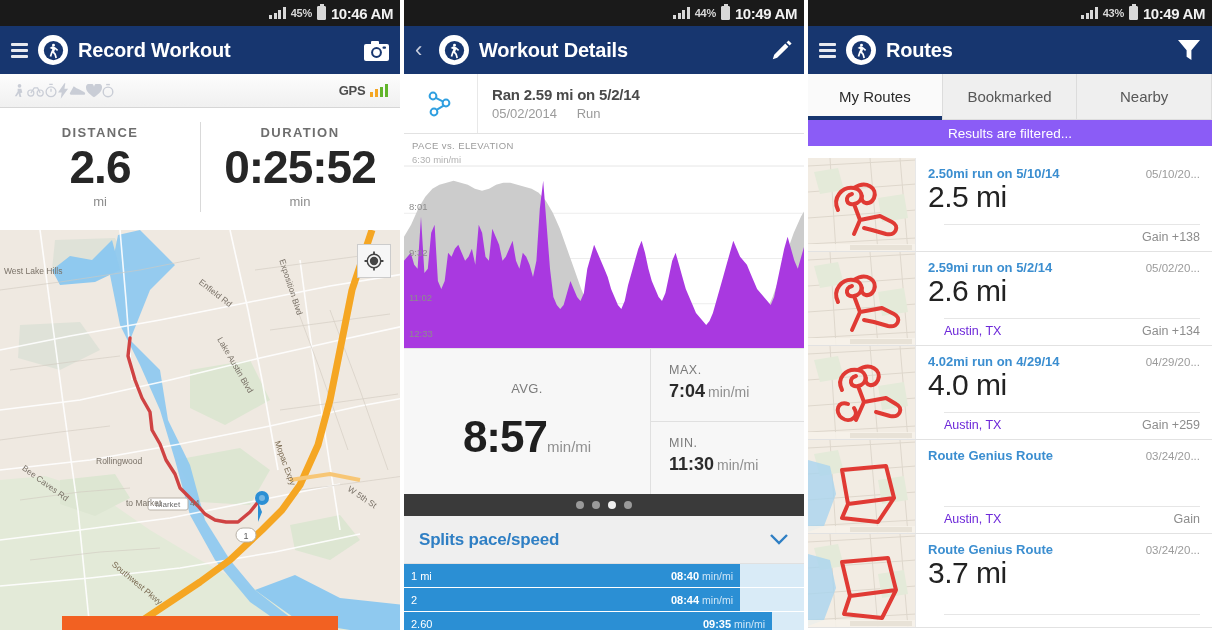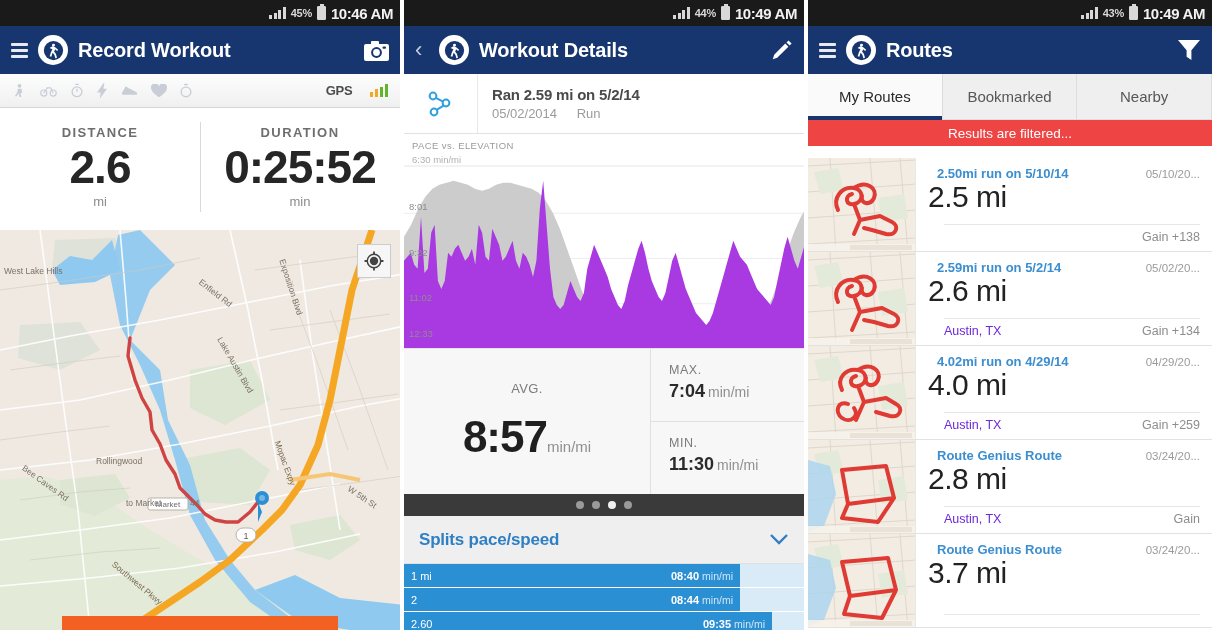--- a/index.html
+++ b/index.html
@@ -35,21 +35,21 @@
     display:flex; align-items:center; justify-content:center; }
   .logo svg { width:21px; height:21px; display:block; }
   .apptitle { color:#fff; font-size:20px; font-weight:bold; letter-spacing:-.2px;
     flex:1; white-space:nowrap; }
   .abicon { flex:none; color:#fff; display:flex; align-items:center; }
   .abicon svg { display:block; }
 
   
   .sportbar { height:34px; background:linear-gradient(#fdfdfd,#f0f0f0);
     border-bottom:1px solid #d6d6d6; display:flex; align-items:center;
-    padding:0 12px; gap:13px; }
+    padding:0 12px; }
   .sportbar .si { color:#c9cdd6; display:flex; align-items:center; }
   .sportbar .spacer { flex:1; }
   .gpslabel { font-size:13px; font-weight:bold; color:#4c4c4c; letter-spacing:-.2px; }
   .gpsbars { display:flex; align-items:flex-end; gap:1.5px; height:13px; margin-left:4px;}
   .gpsbars i { width:3.5px; display:block; }
   .gpsbars i:nth-child(1){height:5px;background:#f5a623}
   .gpsbars i:nth-child(2){height:8px;background:#f5a623}
   .gpsbars i:nth-child(3){height:10px;background:#62b52b}
   .gpsbars i:nth-child(4){height:13px;background:#62b52b}
 
@@ -127,30 +127,30 @@
   .splitval small { font-weight:normal; color:#cfe6f6; margin-left:3px; font-size:10.5px;}
 
   
   .tabs { height:46px; background:#f4f4f4; display:flex; border-bottom:1px solid #ddd; }
   .tab { flex:1; display:flex; align-items:center; justify-content:center;
     font-size:15px; color:#575757; position:relative; background:#efefef;
     border-right:1px solid #dcdcdc; }
   .tab.active { background:#fafafa; color:#2a2a2a; }
   .tab.active:after { content:""; position:absolute; left:0; right:0; bottom:-1px;
     height:4px; background:#17366f; }
-  .filterbar { height:26px; background:#ef4444; display:flex; align-items:center;
+  .filterbar { height:26px; background:#8b5cf6; display:flex; align-items:center;
     justify-content:center; }
   .filtertxt { color:#fff; font-size:13.5px; }
   .routelist { position:absolute; left:0; right:0; top:158px; bottom:0; overflow:hidden; }
   .routeitem { height:94px; display:flex; border-bottom:1px solid #e2e2e2;
     background:#fff; }
   .rthumb { width:108px; flex:none; position:relative; overflow:hidden;
     background:#efe9e1; border-right:1px solid #e8e8e8; }
   .rbody { flex:1; padding:8px 12px 0 12px; position:relative; }
-  .rtoprow { display:flex; align-items:baseline;margin-left:9px; }
+  .rtoprow { display:flex; align-items:baseline; }
   .rname { font-size:13px; color:#3b8ed0; font-weight:bold; flex:1;
     white-space:nowrap; overflow:hidden; }
   .rdate { font-size:11.5px; color:#9b9b9b; white-space:nowrap; }
   .rdist { font-size:30px; color:#222; letter-spacing:-.5px; margin-top:-1px; }
   .rfoot { position:absolute; left:28px; right:12px; bottom:7px; display:flex;
     border-top:1px solid #e6e6e6; padding-top:5px; }
   .rloc { font-size:12.5px; color:#6d28d9; flex:1; }
   .rgain { font-size:12.5px; color:#8d8d8d; }
 </style>
 </head>
@@ -589,21 +589,20 @@
               <path d="M0 20 L22 26 L28 54 L16 86 L0 92 Z" fill="#a9d4ef" opacity=".8"></path>
               <path d="M34 30 L78 26 L86 58 L40 64 Z M40 64 L34 78 L70 82 L86 58" stroke="#e03a34" stroke-width="4" fill="none" stroke-linejoin="round" stroke-linecap="round"></path>
               <rect x="0" y="86" width="108" height="8" fill="#f7f2ea" opacity=".85"></rect>
               <rect x="42" y="87" width="62" height="5" fill="#e8e2d7"></rect>
             </svg></div>
           <div class="rbody">
             <div class="rtoprow">
               <span class="rname">Route Genius Route</span>
               <span class="rdate">03/24/20...</span>
             </div>
-            <div class="rdist">2.8 mi</div>
             <div class="rfoot">
               <span class="rloc">Austin, TX</span>
               <span class="rgain">Gain</span>
             </div>
           </div>
         </div>
         <div class="routeitem">
           <div class="rthumb"><svg width="108" height="94" viewBox="0 0 108 94">
               <rect width="108" height="94" fill="#f2ece3"></rect>
               <path d="M0 8 L108 2 M0 34 L108 26 M0 60 L108 52 M0 86 L108 80 M22 0 L28 94 M62 0 L70 94 M92 0 L100 94" stroke="#ded7cc" stroke-width="1" fill="none"></path>

